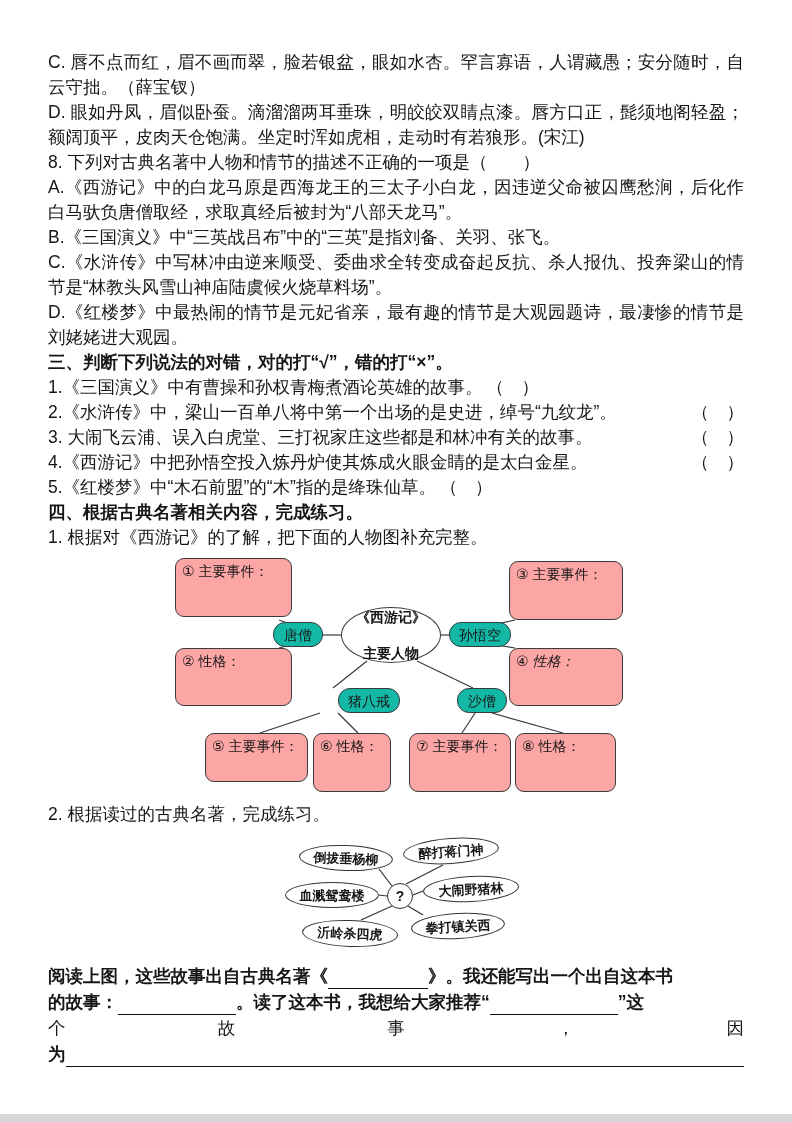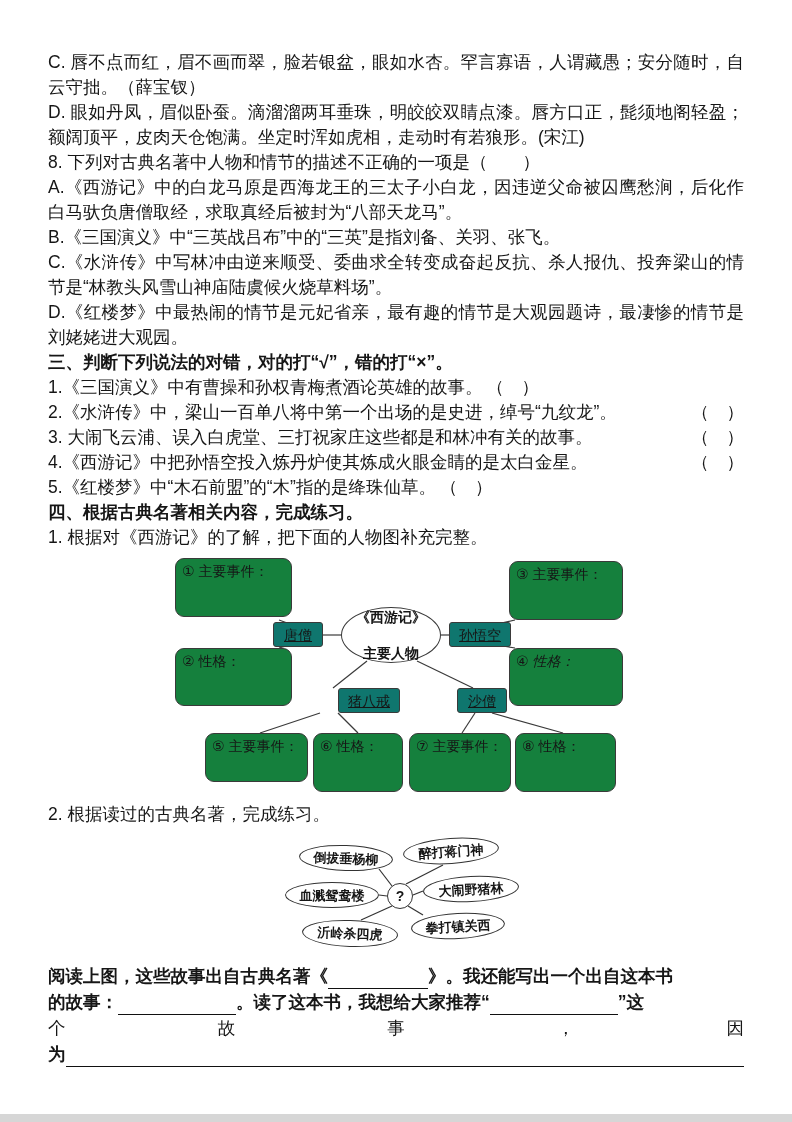--- a/index.html
+++ b/index.html
@@ -19,33 +19,33 @@
   .jrow { display:flex; margin:0;align-items:center; }
   .jrow .jtext { white-space:normal; }
   .jrow .paren-inline { margin-left:4px; white-space:nowrap; }
   .jrow .paren-right  { margin-left:auto; white-space:nowrap; }
 
   
   .d1 { position:relative; width:448px; height:238px; margin:8px 0 6px 127px;
         font-size:14px; line-height:18px; }
   .d1 svg { position:absolute; left:0; top:0; }
   .dbox { position:absolute; border:1.5px solid #3a3a3a; border-radius:9px;
-          padding:3px 6px; background:#15803d; }
-  .dtag { position:absolute; border:1.4px solid #3a3a3a; border-radius:3px;
-          display:flex; align-items:center; justify-content:center; background:#0f766e;text-decoration:underline; }
+          padding:3px 6px; background:#fca5a5; }
+  .dtag { position:absolute; border:1.4px solid #3a3a3a; border-radius:12px;
+          display:flex; align-items:center; justify-content:center; background:#14b8a6; }
   .doval { position:absolute; left:166px; top:49px; width:100px; height:56px;
            border:1.5px solid #3a3a3a; border-radius:50%;
            display:flex; flex-direction:column; align-items:center; justify-content:space-between;
            font-weight:700; background:#fff; }
   .b1 { left:0;   top:3;   width:117px; height:59px; }
   .b2 { left:0;   top:90px;  width:117px; height:58px; }
   .b3 { left:334px; top:3px;   width:114px; height:59px; }
   .b4 { left:334px; top:90px;  width:114px; height:58px;font-style:italic; }
   .b5 { left:30px;  top:175px; width:103px; height:49px; }
-  .b6 { left:138px; top:175px; width:90px;  height:59px; }
+  .b6 { left:138px; top:175px; width:78px;  height:59px; }
   .b7 { left:234px; top:175px; width:102px; height:59px; }
   .b8 { left:340px; top:175px; width:101px; height:59px; }
   .t1 { left:98px;  top:64px;  width:50px; height:25px; }
   .t2 { left:274px; top:64px;  width:62px; height:25px; }
   .t3 { left:116px; top:130px; width:62px; height:25px;margin-left:47px; }
   .t4 { left:282px; top:130px; width:50px; height:25px; }
 
   
   .d2 { position:relative; width:240px; height:116px; margin:10px 0 10px 235px;
         font-size:13px; }

